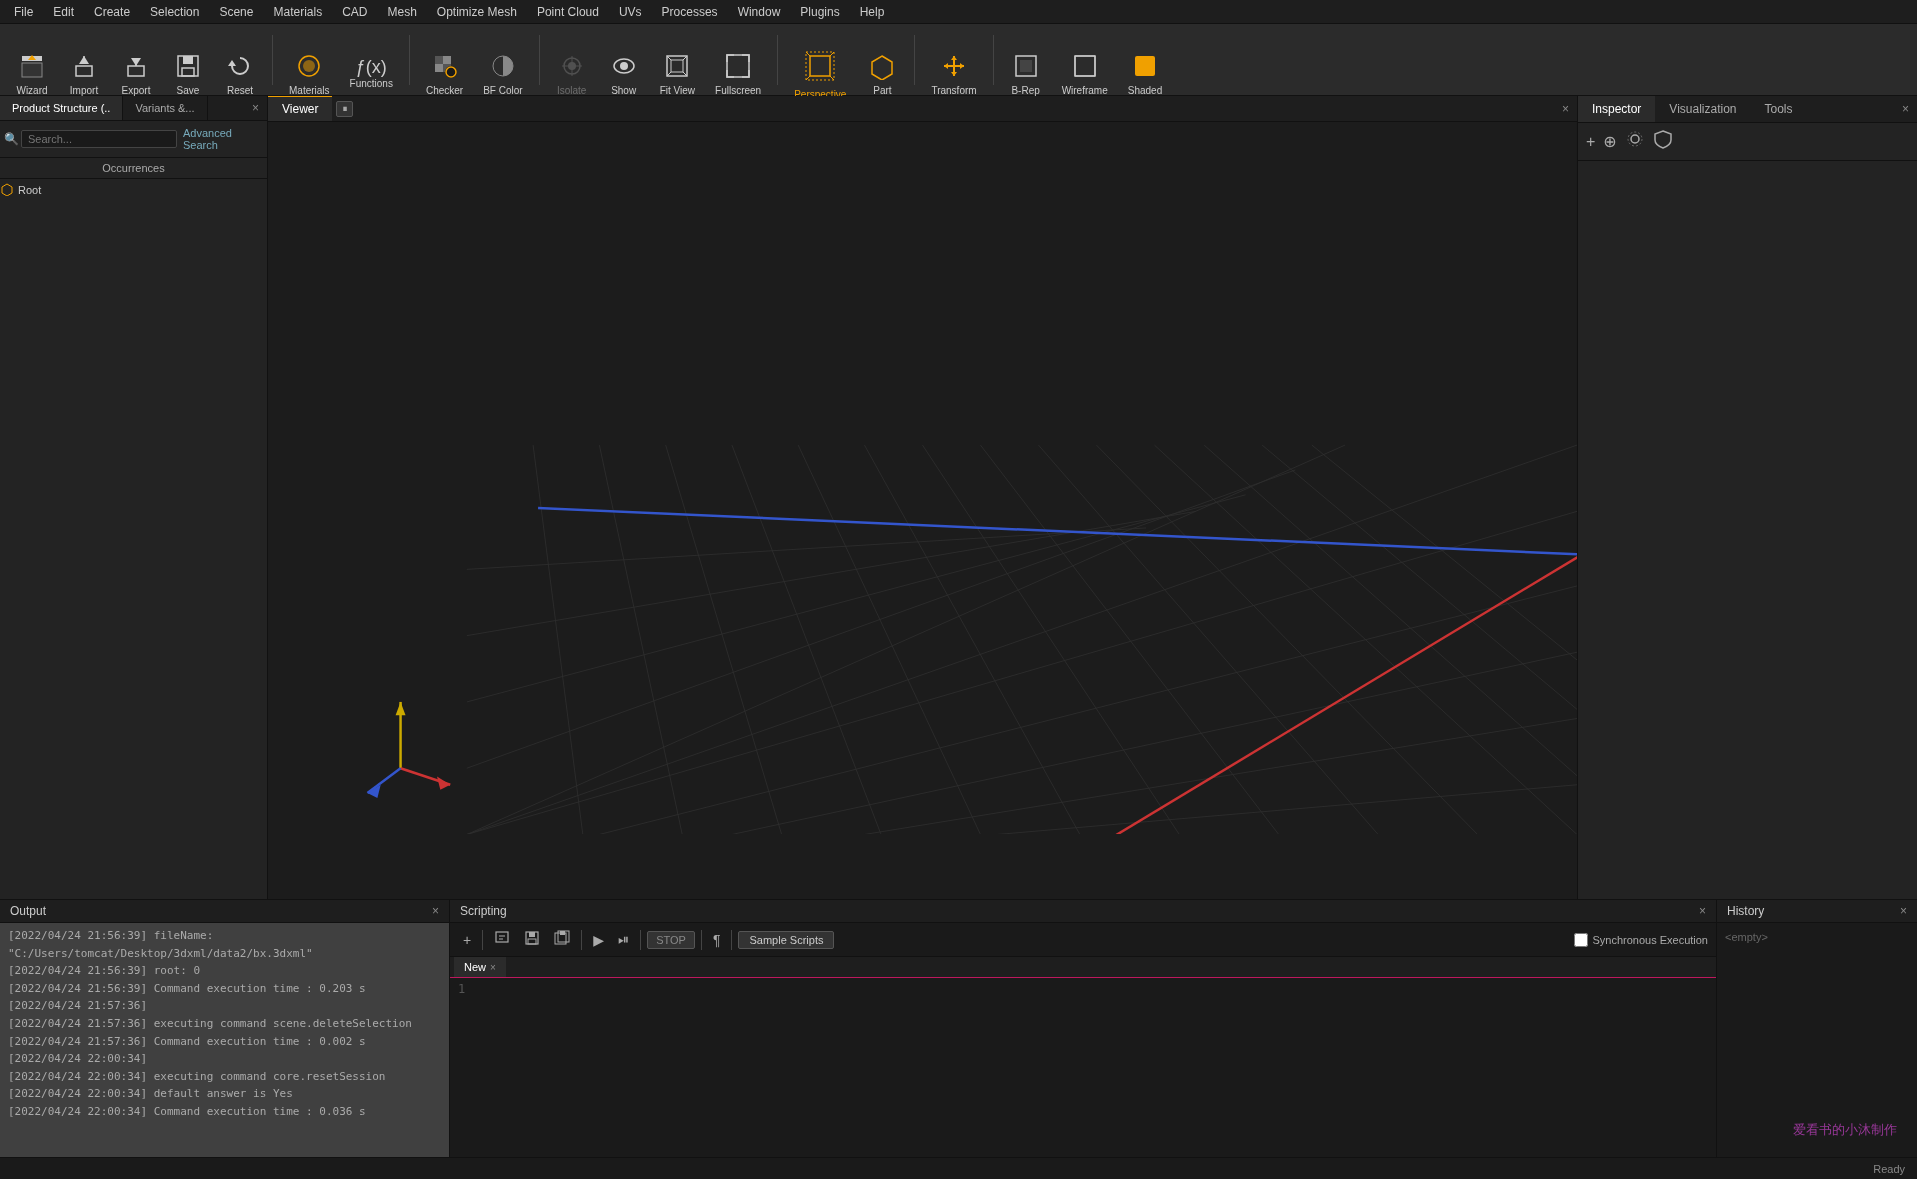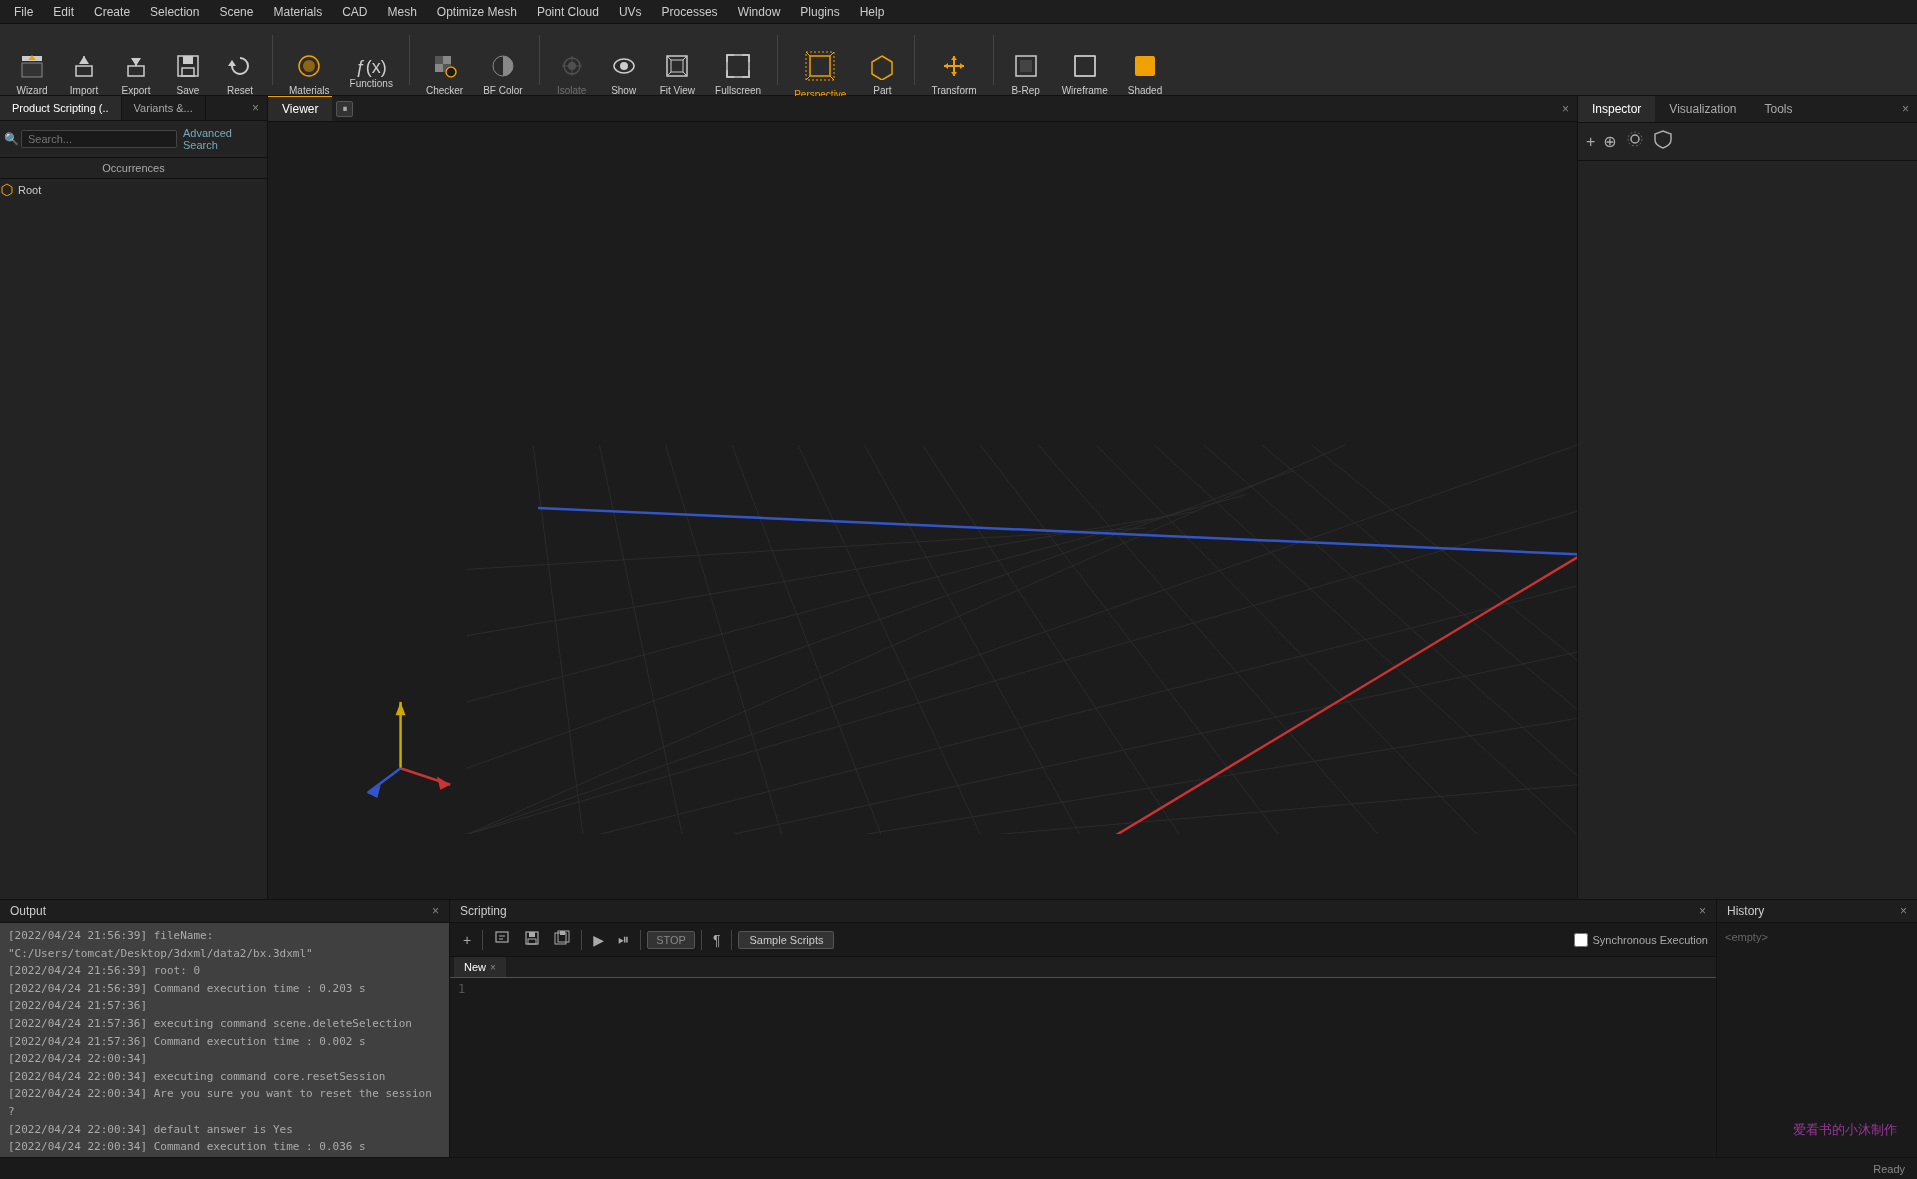--- a/index.html
+++ b/index.html
@@ -647,21 +647,21 @@
         </svg>
     </span>
     <span>Shaded</span>
   </div>
 </div>
 
 <div id="main-layout">
 
   <div id="left-panel">
     <div class="panel-tabs">
-      <div class="panel-tab active">Product Scripting (..</div>
+      <div class="panel-tab active">Product Structure (..</div>
       <div class="panel-tab">Variants &amp;...</div>
       <div class="panel-tab-close">×</div>
     </div>
     <div class="search-bar">
       <span style="color:#888;font-size:12px;">🔍</span>
       <input class="search-input" type="text" placeholder="Search..." style="">
       <span class="advanced-search-btn">Advanced Search</span>
     </div>
     <div class="occurrences-header">Occurrences</div>
     <div class="tree-item">
@@ -783,21 +783,20 @@
     </div>
     <div class="output-content">
       <div>[2022/04/24 21:56:39] fileName: "C:/Users/tomcat/Desktop/3dxml/data2/bx.3dxml"</div>
       <div>[2022/04/24 21:56:39] root: 0</div>
       <div>[2022/04/24 21:56:39] Command execution time : 0.203 s</div>
       <div>[2022/04/24 21:57:36]</div>
       <div>[2022/04/24 21:57:36] executing command scene.deleteSelection</div>
       <div>[2022/04/24 21:57:36] Command execution time : 0.002 s</div>
       <div>[2022/04/24 22:00:34]</div>
       <div>[2022/04/24 22:00:34] executing command core.resetSession</div>
-      <div>[2022/04/24 22:00:34] Are you sure you want to reset the session ?</div>
       <div>[2022/04/24 22:00:34] default answer is Yes</div>
       <div>[2022/04/24 22:00:34] Command execution time : 0.036 s</div>
     </div>
   </div>
 
   <div id="scripting-panel">
     <div class="bottom-panel-header">
       <span>Scripting</span>
       <span class="bottom-panel-close">×</span>
     </div>

